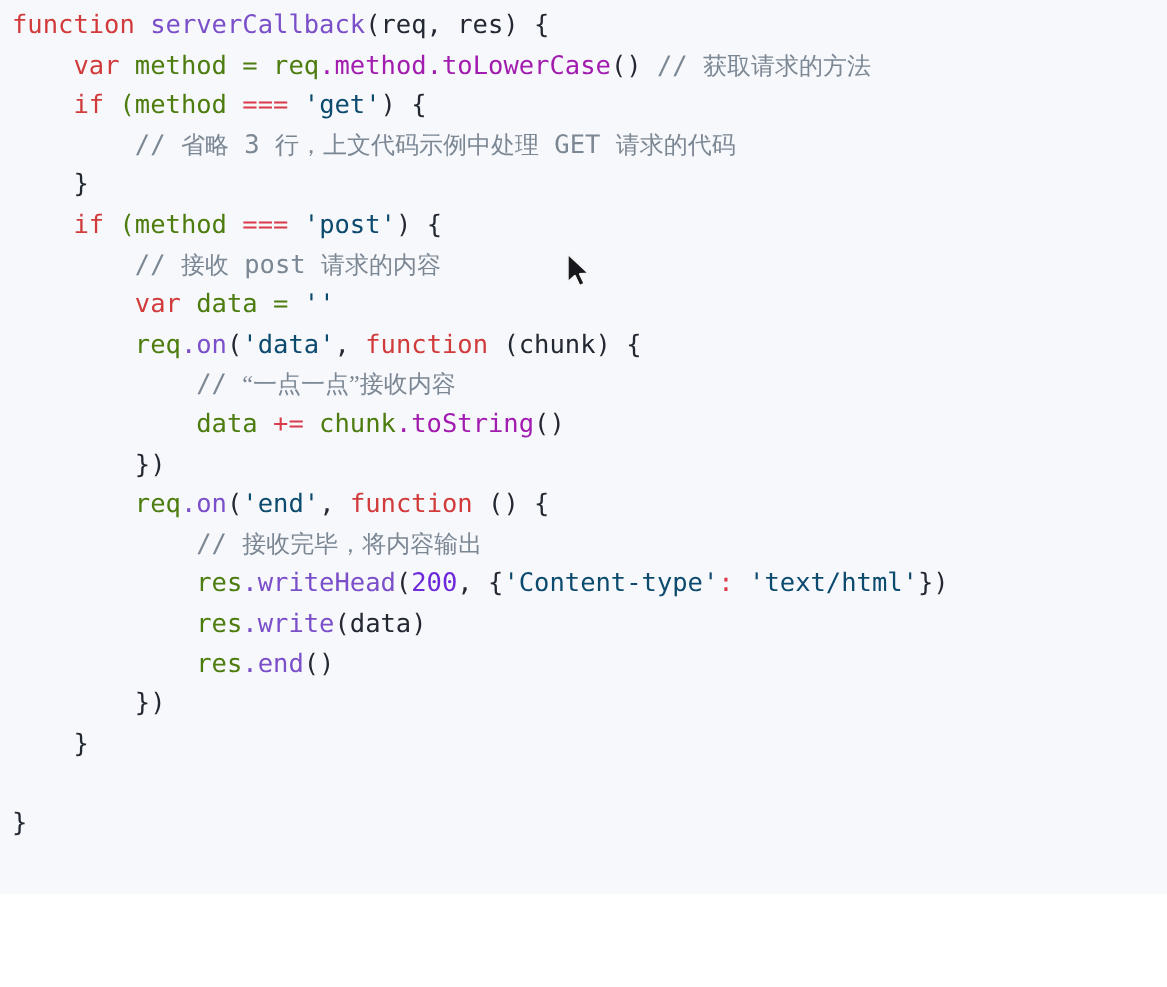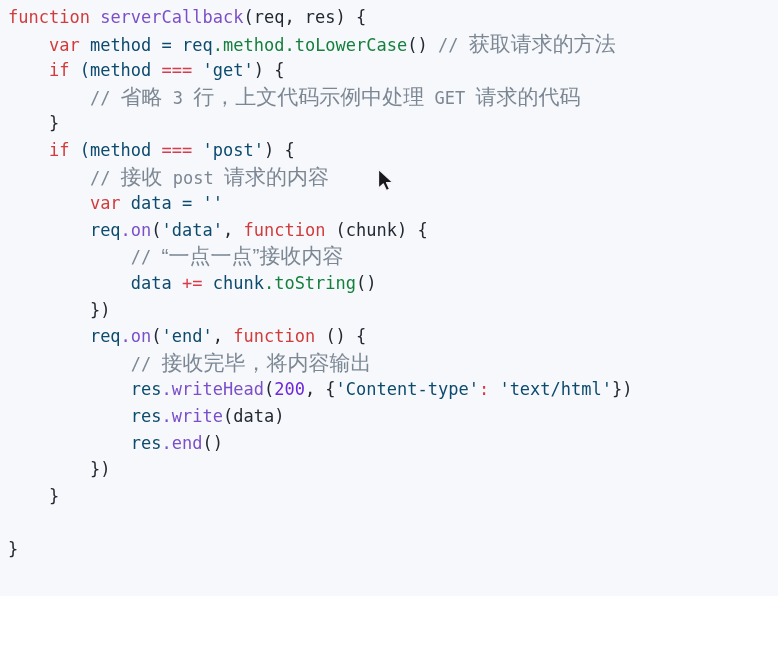--- a/index.html
+++ b/index.html
@@ -42,31 +42,31 @@
     white-space: pre;
     padding-left: 8px;
     color: #232832;
   }
   .line.blank { color: transparent; }
 
   
   .kw       { color: #d13b3b; }   
   .op       { color: #d93b4a; }   
   .fname    { color: #7b4fc9; }   
-  .method   { color: #15803d; margin-top: 26px; }   
+  .method   { color: #a21caf; margin-top: 26px; }   
   .str      { color: #0c4a6e; }   
   .num      { color: #6d28d9; }   
   .cmt      { color: #7c8794; }   
-  .plain    { color: #0c4a6e; }
+  .plain    { color: #4d7c0f; }
   .punct    { color: #232832; }
 
   
   .cjk {
-    font-family: Liberation Sans, sans-serif;
-    font-size: 21px;
+    font-family: Liberation Serif, serif;
+    font-size: 16px;
   }
 
   
   #cursor {
     position: absolute;
     width: 20px;
     height: 28px;
     pointer-events: none;
   }
 </style>

